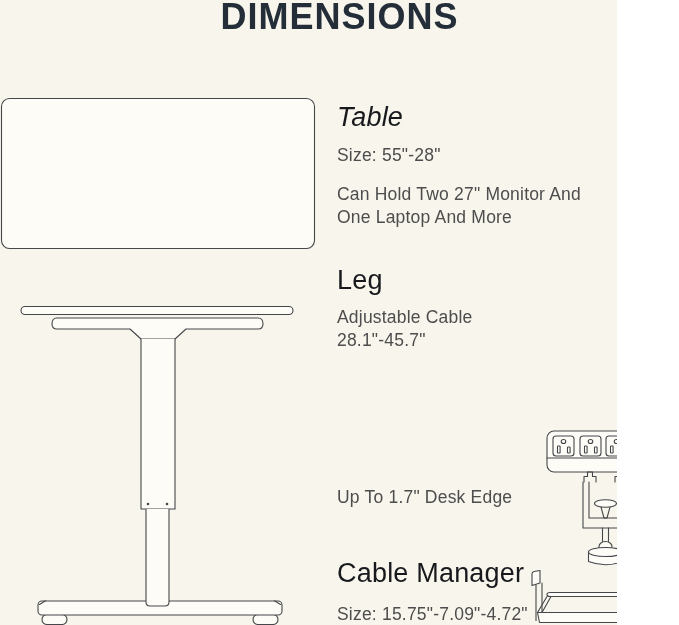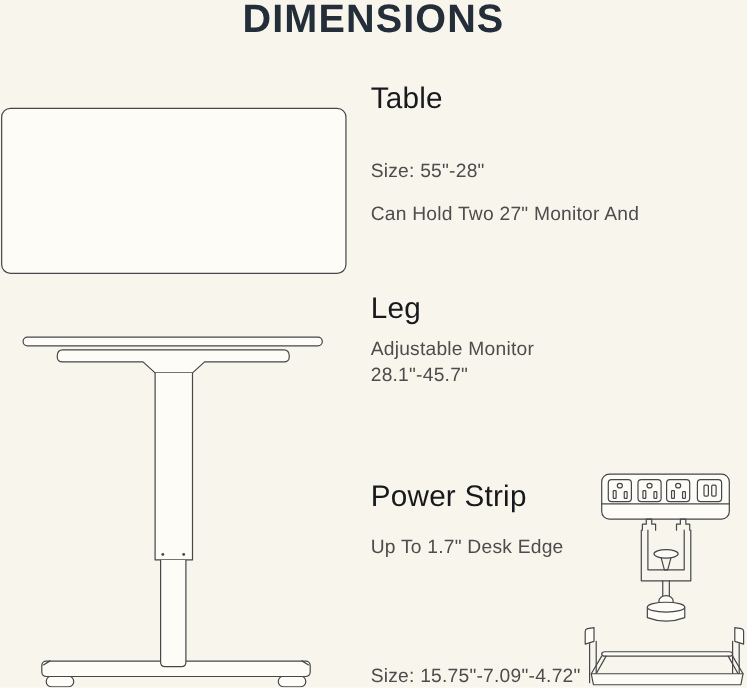--- a/index.html
+++ b/index.html
@@ -1,17 +1,17 @@
 <!DOCTYPE html>
 <html style="--bg: #f8f5ec; --fill: #fdfcf6; --line: #45474a; --title: #232e39; --heading: #17191d; --body: #4d4d4d;"><head>
 <meta charset="utf-8">
 <style>
   html,body { margin:0; padding:0; }
   .canvas {
-    position:relative; width:679px; height:625px;
+    position:relative; width:617px; height:625px;
     background:var(--bg,#f8f5ec); overflow:hidden;
     font-family:"Liberation Sans", sans-serif;
     color:var(--body,#4d4d4d);
   }
   .title {
     position:absolute; top:-4px; left:0; width:679px;
     text-align:center; font-size:36px; font-weight:700;
     letter-spacing:1px; color:var(--title,#232e39); line-height:42px;
   }
   .h {
@@ -108,26 +108,27 @@
       <path d="M146 19 V54.5 M140 17 V54.5" class="line"></path>
     </g>
     <g>
       <path d="M24 26.5 H137 Q140 26.5 140 28.5 Q140 30.5 137 30.5 H24 Q21 30.5 21 28.5 Q21 26.5 24 26.5 Z" class="filled"></path>
       <path d="M21 30.5 L11.5 46.5 M140 30.5 L149.5 46.5" class="line"></path>
       <path d="M25 30.5 L16 46.5 M136 30.5 L145 46.5" class="line"></path>
       <path d="M11.5 46.5 H149.5 L147.5 56.5 H13.5 Z" class="filled"></path>
     </g>
   </svg>
 
-  <div class="h" style="top:74px;">Table</div>
+  <div class="h" style="top:102px;font-style:italic;">Table</div>
   <div class="b" style="top:144px;">Size: 55"-28"</div>
   <div class="b" style="top:183px;">Can Hold Two 27" Monitor And</div>
+  <div class="b" style="top:206px;">One Laptop And More</div>
 
   <div class="h" style="top:253px;margin-top:12px;">Leg</div>
-  <div class="b" style="top:306px;">Adjustable Monitor</div>
+  <div class="b" style="top:306px;">Adjustable Cable</div>
   <div class="b" style="top:329px;">28.1"-45.7"</div>
 
-  <div class="h" style="top:436px;">Power Strip</div>
   <div class="b" style="top:486px;">Up To 1.7" Desk Edge</div>
 
+  <div class="h" style="top:558px;">Cable Manager</div>
   <div class="b" style="top:603px;">Size: 15.75"-7.09"-4.72"</div>
 
 </div>
 
 </body></html>

